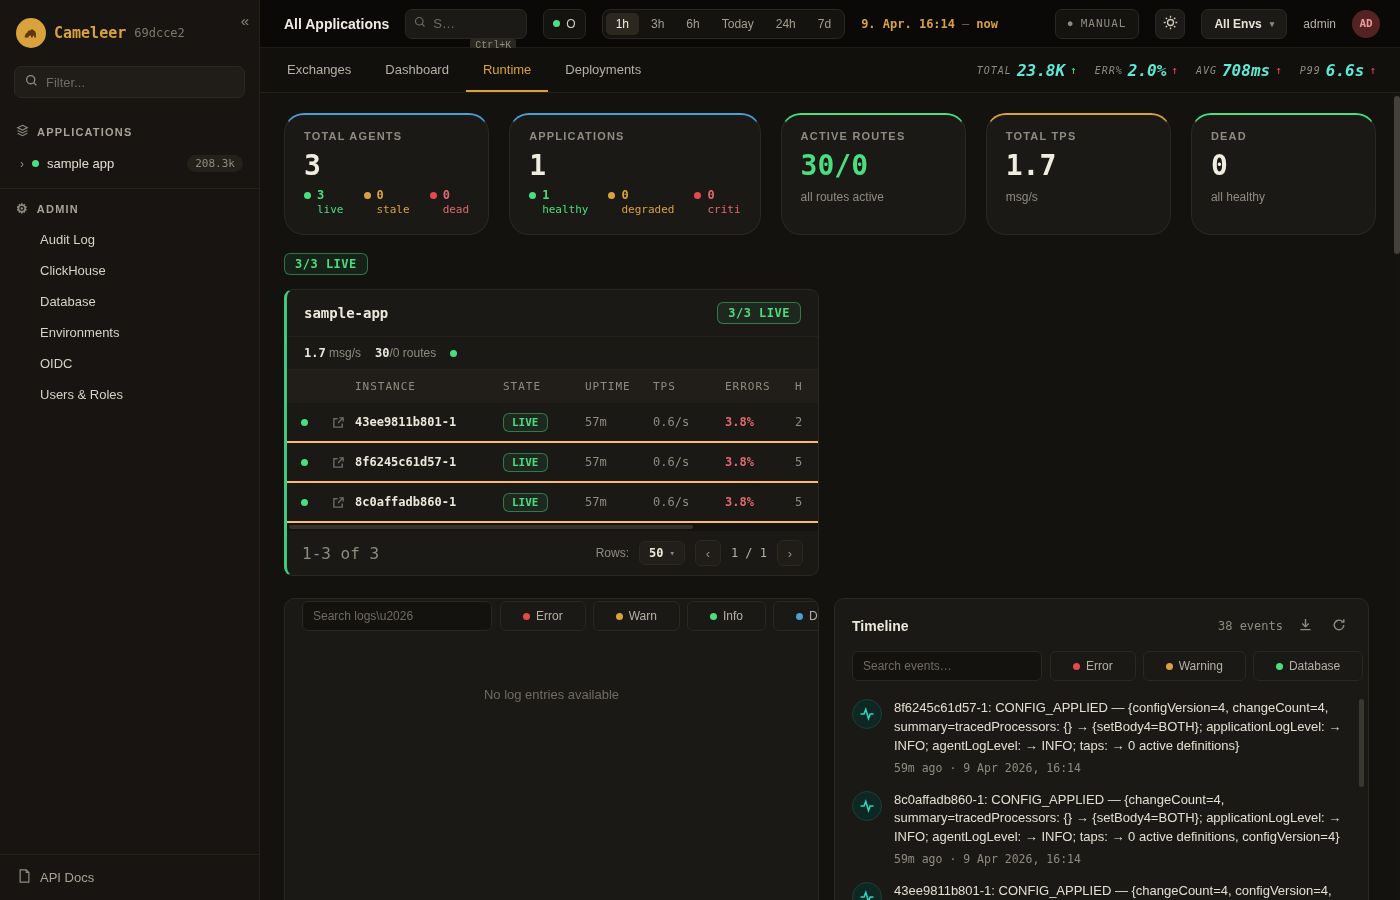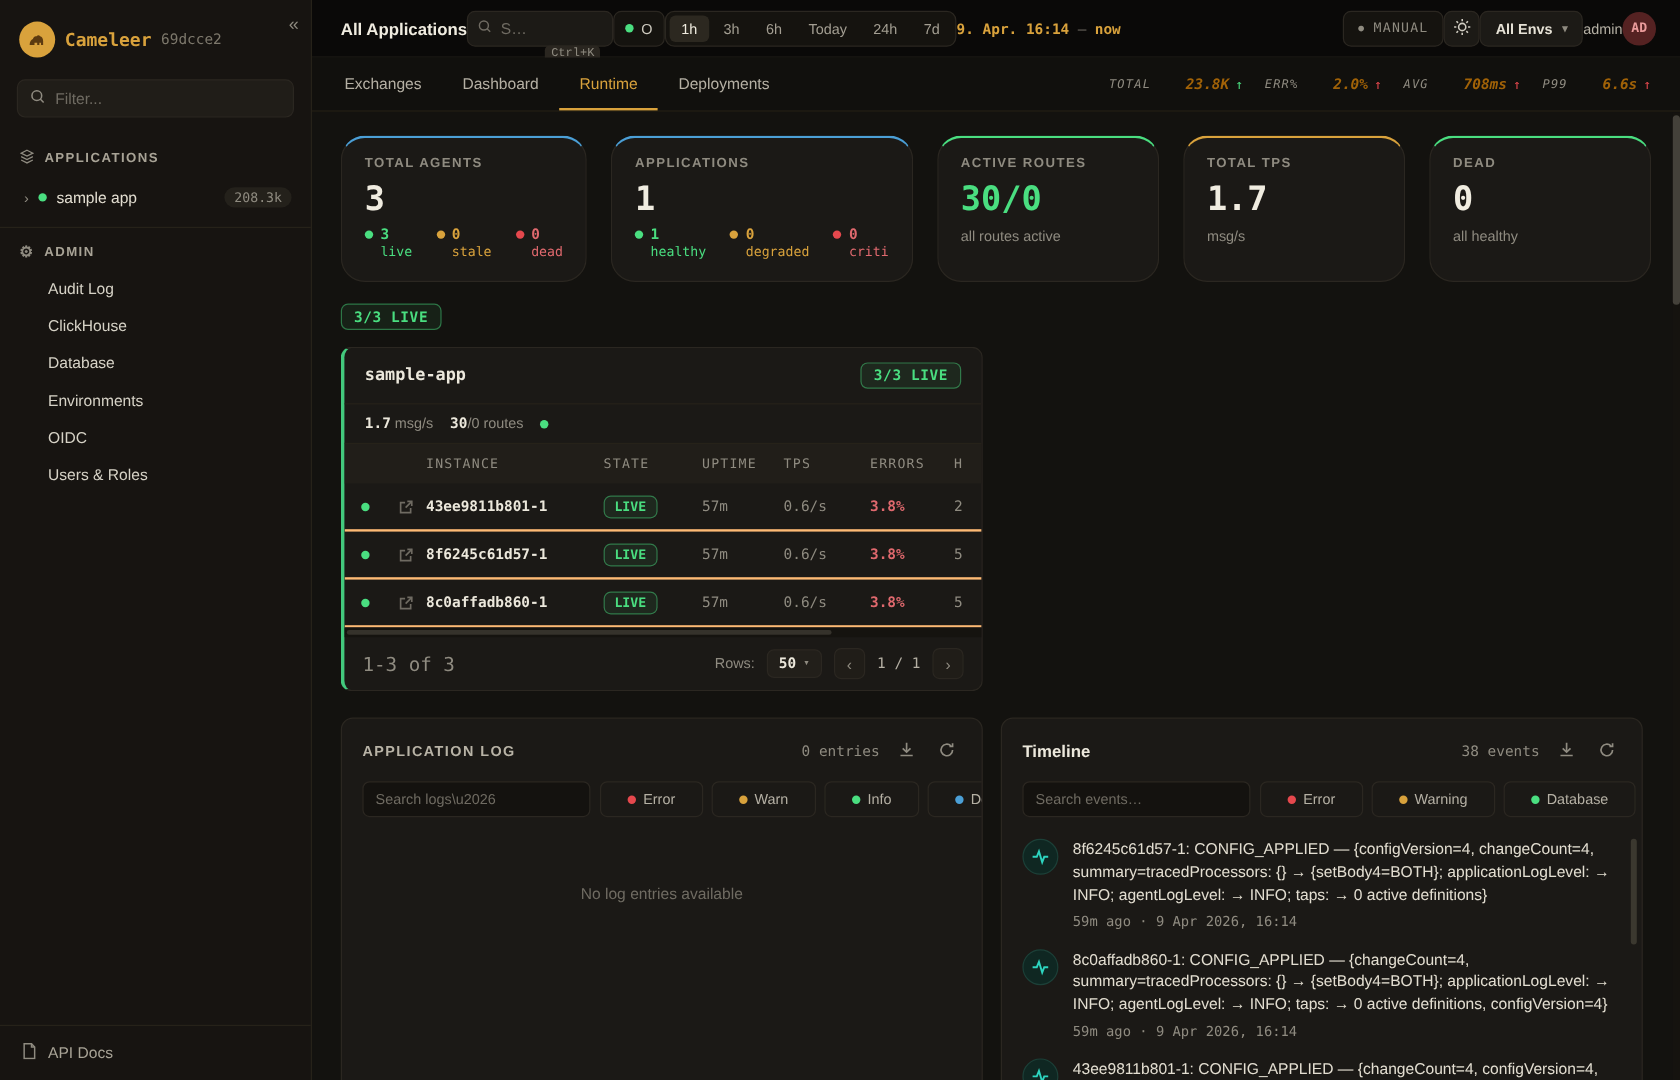--- a/index.html
+++ b/index.html
@@ -31,21 +31,21 @@
   .dot-blue { background:#4b9fd6; }
   .dot-gray { background:#8f8b80; }
   .sb-app-badge { margin-left:auto; background:#24211b; border-radius:10px; padding:2px 8px; font-size:11px; color:#8f8b80; }
   .sb-divider { border-top:1px solid #262219; margin:8px 0 2px; }
   .sb-nav-item { display:block; padding:8px 16px 8px 40px; color:#d6d2c6; font-size:13px; cursor:pointer; }
   .sb-footer { margin-top:auto; border-top:1px solid #262219; padding:14px 18px; display:flex; align-items:center; gap:9px; color:#a8a396; cursor:pointer; }
 
   
   .main { flex:1; display:flex; flex-direction:column; position:relative; background:#13120f; }
 
-  .topbar { height:48px; flex:0 0 48px; background:#0a0908; border-bottom:1px solid #1f1c16; display:flex; align-items:center; padding:0 20px 0 24px; gap:0; }
+  .topbar { height:48px; flex:0 0 48px; background:#0a0908; border-bottom:1px solid #1f1c16; display:flex; align-items:center; padding:0 20px 0 24px; gap:16px; }
   .tb-title { font-weight:bold; font-size:14px; color:#f0ece0; white-space:nowrap; }
   .tb-search { display:flex; align-items:center; gap:7px; background:#1c1a16; border:1px solid #2b2721; border-radius:7px; height:30px; padding:0 8px; width:122px; }
   .tb-search input { width:30px; min-width:0; }
   .kbd { background:#2a2620; border-radius:4px; padding:2px 5px; font-family:Liberation Mono, monospace; font-size:10px; color:#8f8b80; white-space:nowrap;margin-top:44px; }
   .tb-live { display:flex; align-items:center; gap:6px; border:1px solid #2b2721; background:#15130f; border-radius:7px; height:30px; padding:0 9px; color:#cfcbc0; font-size:12px; }
   .range-group { display:flex; align-items:center; background:#15130f; border:1px solid #2b2721; border-radius:8px; padding:3px; gap:2px; }
   .range-btn { background:transparent; border:none; color:#a39e92; font-size:12px; padding:4px 10px; border-radius:5px; }
   .range-btn.active { background:#2c2820; color:#f0ece0; }
   .tb-time { font-family:"DejaVu Sans Mono",monospace; font-size:12px; color:#d9a23c; font-weight:bold; white-space:nowrap; display:flex; gap:7px; align-items:center; }
   .tb-time .sep { color:#6f6b62; font-weight:normal; }
@@ -55,21 +55,21 @@
   .caret { color:#8f8b80; font-size:9px; }
   .tb-user { color:#b5b0a4; font-size:12px; }
   .avatar { width:28px; height:28px; border-radius:50%; background:#552222; color:#eb9b9b; display:flex; align-items:center; justify-content:center; font-size:11px; font-weight:bold; font-family:"DejaVu Sans Mono",monospace; }
 
   .tabbar { height:45px; flex:0 0 45px; background:#11100d; border-bottom:1px solid #252117; display:flex; align-items:stretch; padding:0 24px 0 10px; }
   .tab { display:flex; align-items:center; padding:0 17px; color:#b5b0a4; font-size:13px; border-bottom:2px solid transparent; cursor:pointer; }
   .tab.active { color:#d9a23c; border-bottom-color:#d9a23c; }
   .tab-stats { margin-left:auto; display:flex; align-items:center; gap:18px; }
   .tstat { display:flex; align-items:center; gap:5px;font-style:italic; }
   .tstat .lbl { color:#8f8b80; font-size:10px; letter-spacing:1px; font-family:"DejaVu Sans Mono",monospace; }
-  .tstat .val { color:#a16207; font-weight:bold; font-size:12px; font-family:"DejaVu Sans Mono",monospace;margin-left:24px; }
+  .tstat .val { color:#5eead4; font-weight:bold; font-size:16px; font-family:"DejaVu Sans Mono",monospace; }
   .arrow-up-green { color:#4ade80; font-size:11px; }
   .arrow-up-red { color:#e5484d; font-size:11px; }
 
   .content { position:relative; height:807px; overflow:hidden; padding:20px 24px 0; }
 
   .cards-row { display:flex; gap:20px; }
   .scard { flex:1; height:122px; background:#1b1916; border:1px solid #2b2721; border-top:2px solid #4b9fd6; border-radius:20px; padding:15px 19px; }
   .scard.accent-green { border-top-color:#4ade80; }
   .scard.accent-amber { border-top-color:#d9a23c; }
   .scard-title { color:#8f8b80; font-size:11px; letter-spacing:1.2px; font-weight:bold; }
@@ -440,37 +440,20 @@
           <span class="pg-txt">1 / 1</span>
           <button class="pg-btn">
               <span>›</span>
             </button>
         </div>
       </section>
 
       <div class="panels-row">
 
         <section class="panel">
-          <div class="panel-header">
-            <span class="lp-title">APPLICATION LOG</span>
-            <span class="panel-count">0 entries</span>
-            <button class="ghost-btn">
-                <span><svg width="13" height="13" viewBox="0 0 14 14" fill="none" stroke="#8f8b80" stroke-width="1.5">
-                    <path d="M7 1v8"></path>
-                    <path d="M3.5 6 7 9.5 10.5 6"></path>
-                    <path d="M1.5 12.5h11"></path>
-                  </svg></span>
-              </button>
-            <button class="ghost-btn">
-                <span><svg width="14" height="14" viewBox="0 0 16 16" fill="none" stroke="#8f8b80" stroke-width="1.6">
-                    <path d="M13.5 8a5.5 5.5 0 1 1-1.6-3.9"></path>
-                    <path d="M13.5 1.5v3h-3"></path>
-                  </svg></span>
-              </button>
-          </div>
           <div class="panel-controls">
             <div class="panel-search">
               <input placeholder="Search logs\u2026" style="">
             </div>
             <div class="chips">
               <button class="chip">
                   <span class="dot dot-red"></span>
                   <span>Error</span>
                 </button>
               <button class="chip">

